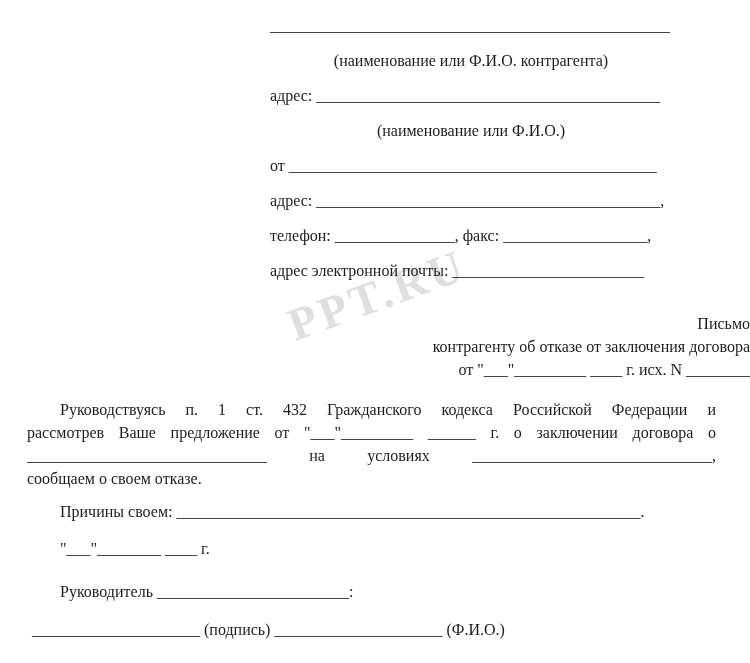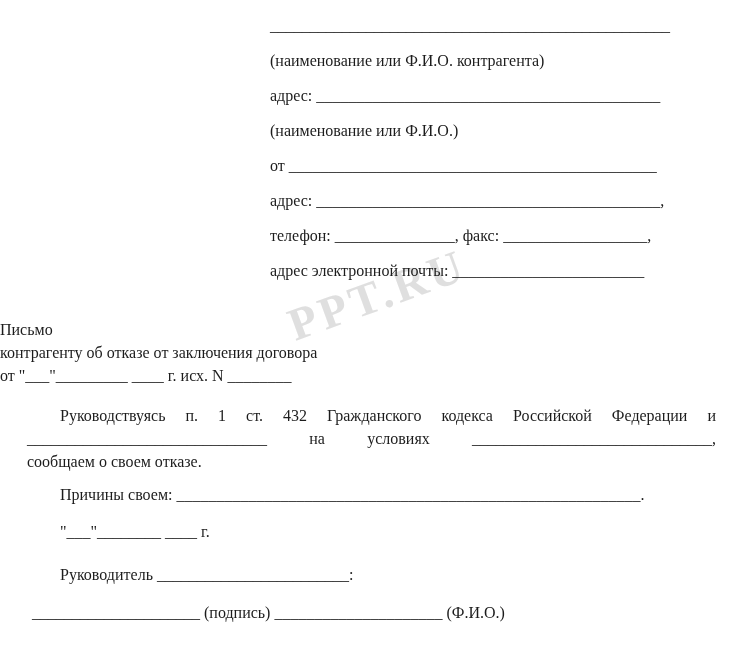--- a/index.html
+++ b/index.html
@@ -33,27 +33,28 @@
   }
   .recipient {
     position: relative;
     z-index: 1;
     margin-left: 270px;
     width: 402px;
     line-height: 35px;
     white-space: nowrap;
   }
   .recipient .row { height: 35px; }
-  .recipient .caption { }
+  .recipient .caption { text-align: center; }
   .title-block {
     position: relative;
     z-index: 1;
-    margin-top: 30px;
-    text-align: left;
+    margin-top: 24px;
+    text-align: right;
     line-height: 23px;
+    padding-left: 28px;
   }
   .body-par {
     position: relative;
     z-index: 1;
     margin: 17px 34px 0 27px;
     line-height: 23px;
   }
   .body-par .just { text-align: justify; text-align-last: justify; }
   .indent { text-indent: 33px; }
   .reasons-par { margin: 10px 31px 0 27px; line-height: 23px; }
@@ -80,20 +81,21 @@
   </div>
 
   <div class="title-block">
     <div>Письмо</div>
     <div>контрагенту об отказе от заключения договора</div>
     <div>от "___"_________ ____ г. исх. N ________</div>
   </div>
 
   <div class="body-par">
     <div class="just indent">Руководствуясь п. 1 ст. 432 Гражданского кодекса Российской Федерации и</div>
+    <div class="just">рассмотрев Ваше предложение от "___"_________ ______ г. о заключении договора о</div>
     <div class="just">______________________________ на условиях ______________________________,</div>
     <div>сообщаем о своем отказе.</div>
   </div>
 
   <div class="reasons-par indent">Причины своем: __________________________________________________________.</div>
 
   <div class="date-par">"___"________ ____ г.</div>
 
   <div class="manager-par">Руководитель ________________________:</div>
 

